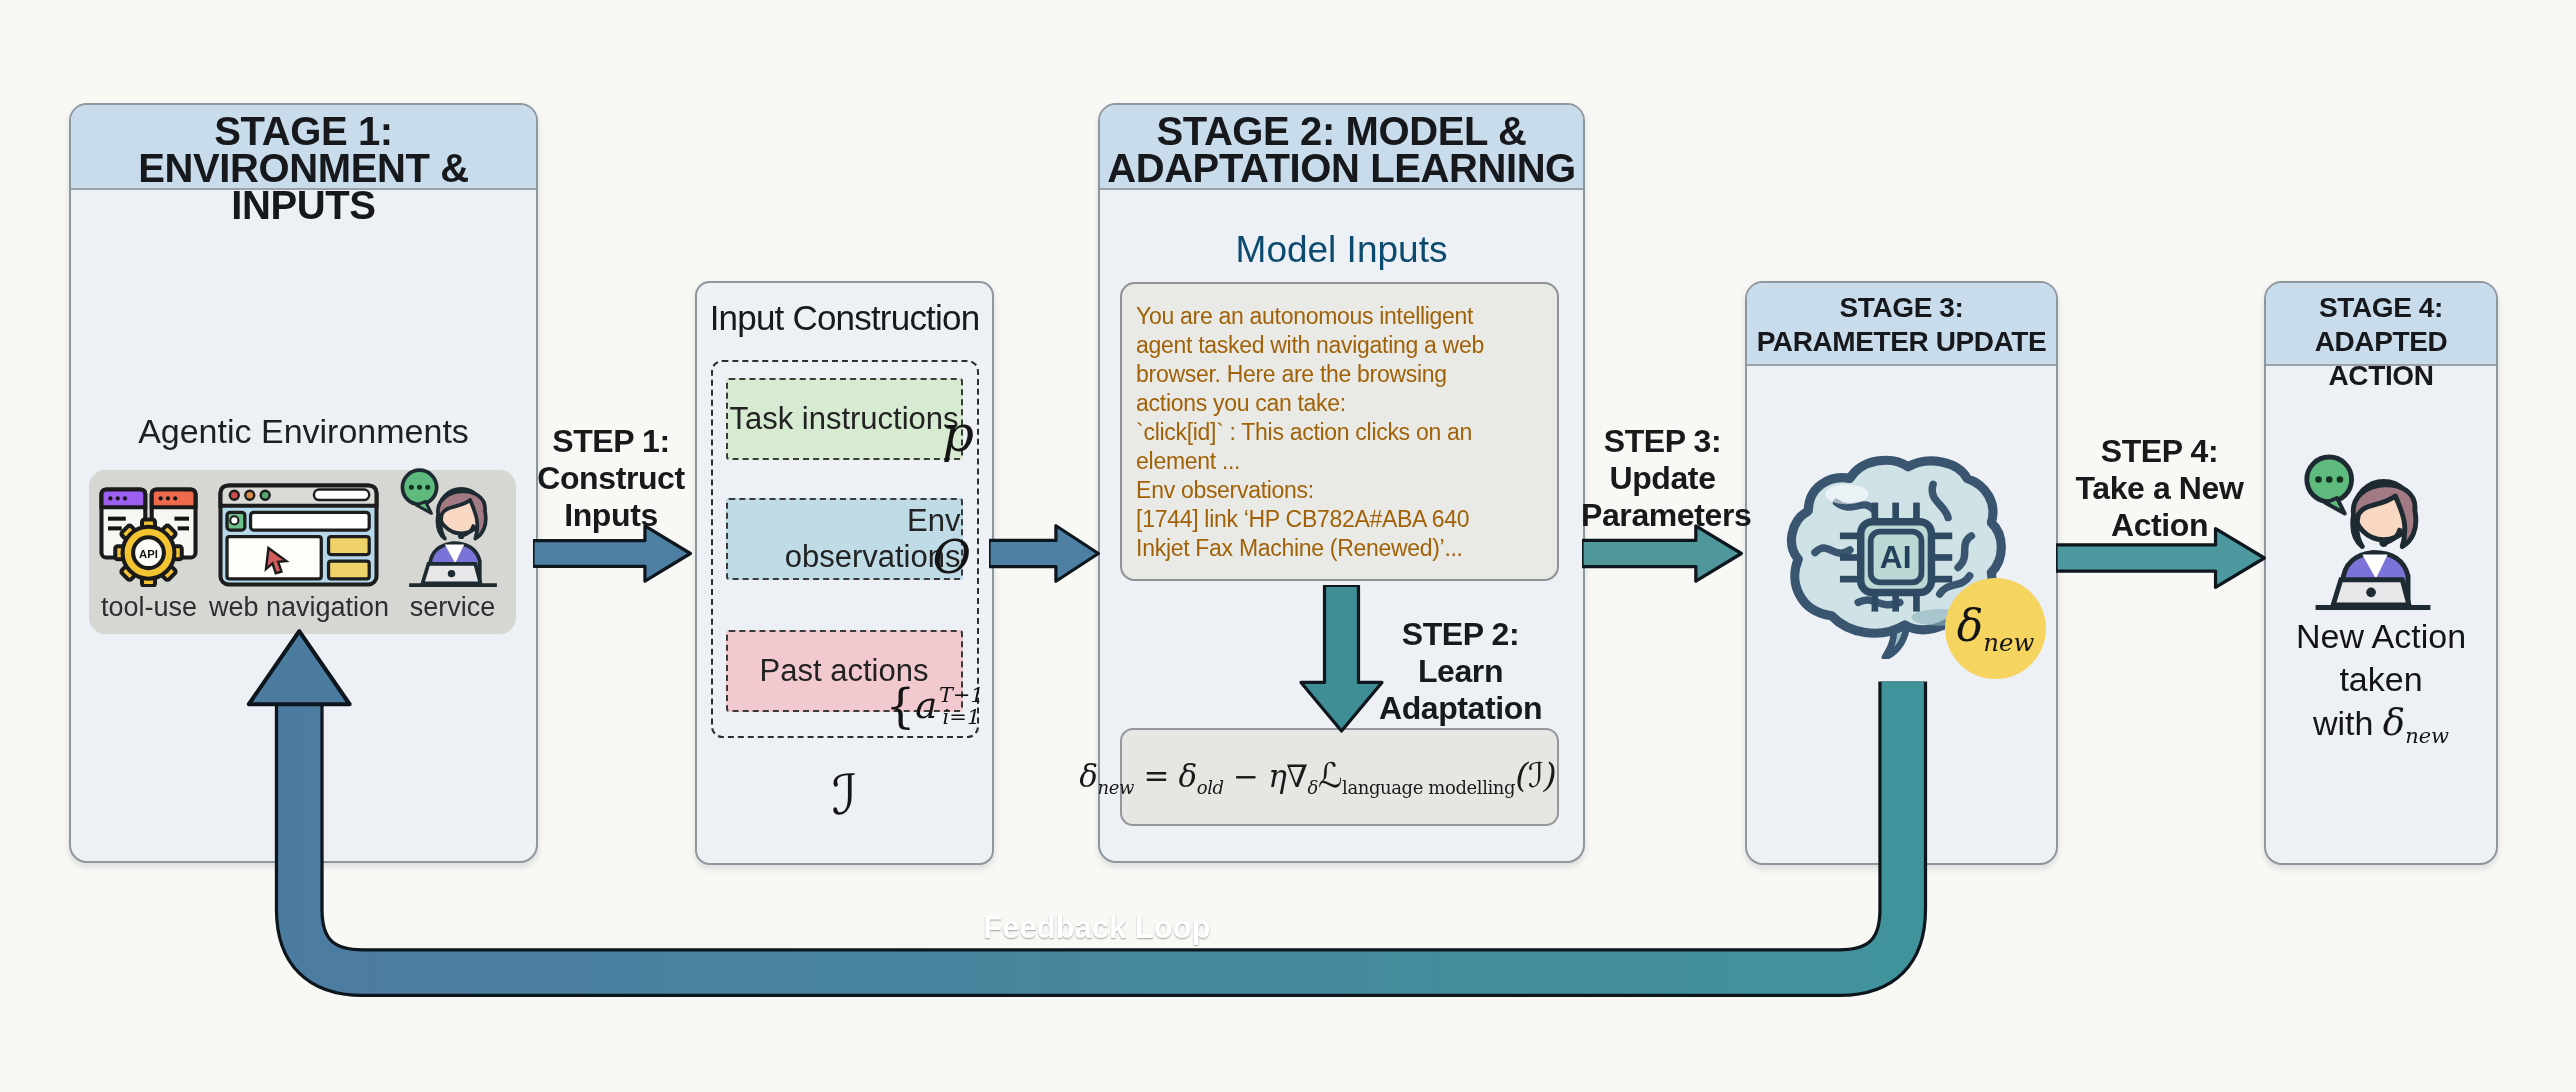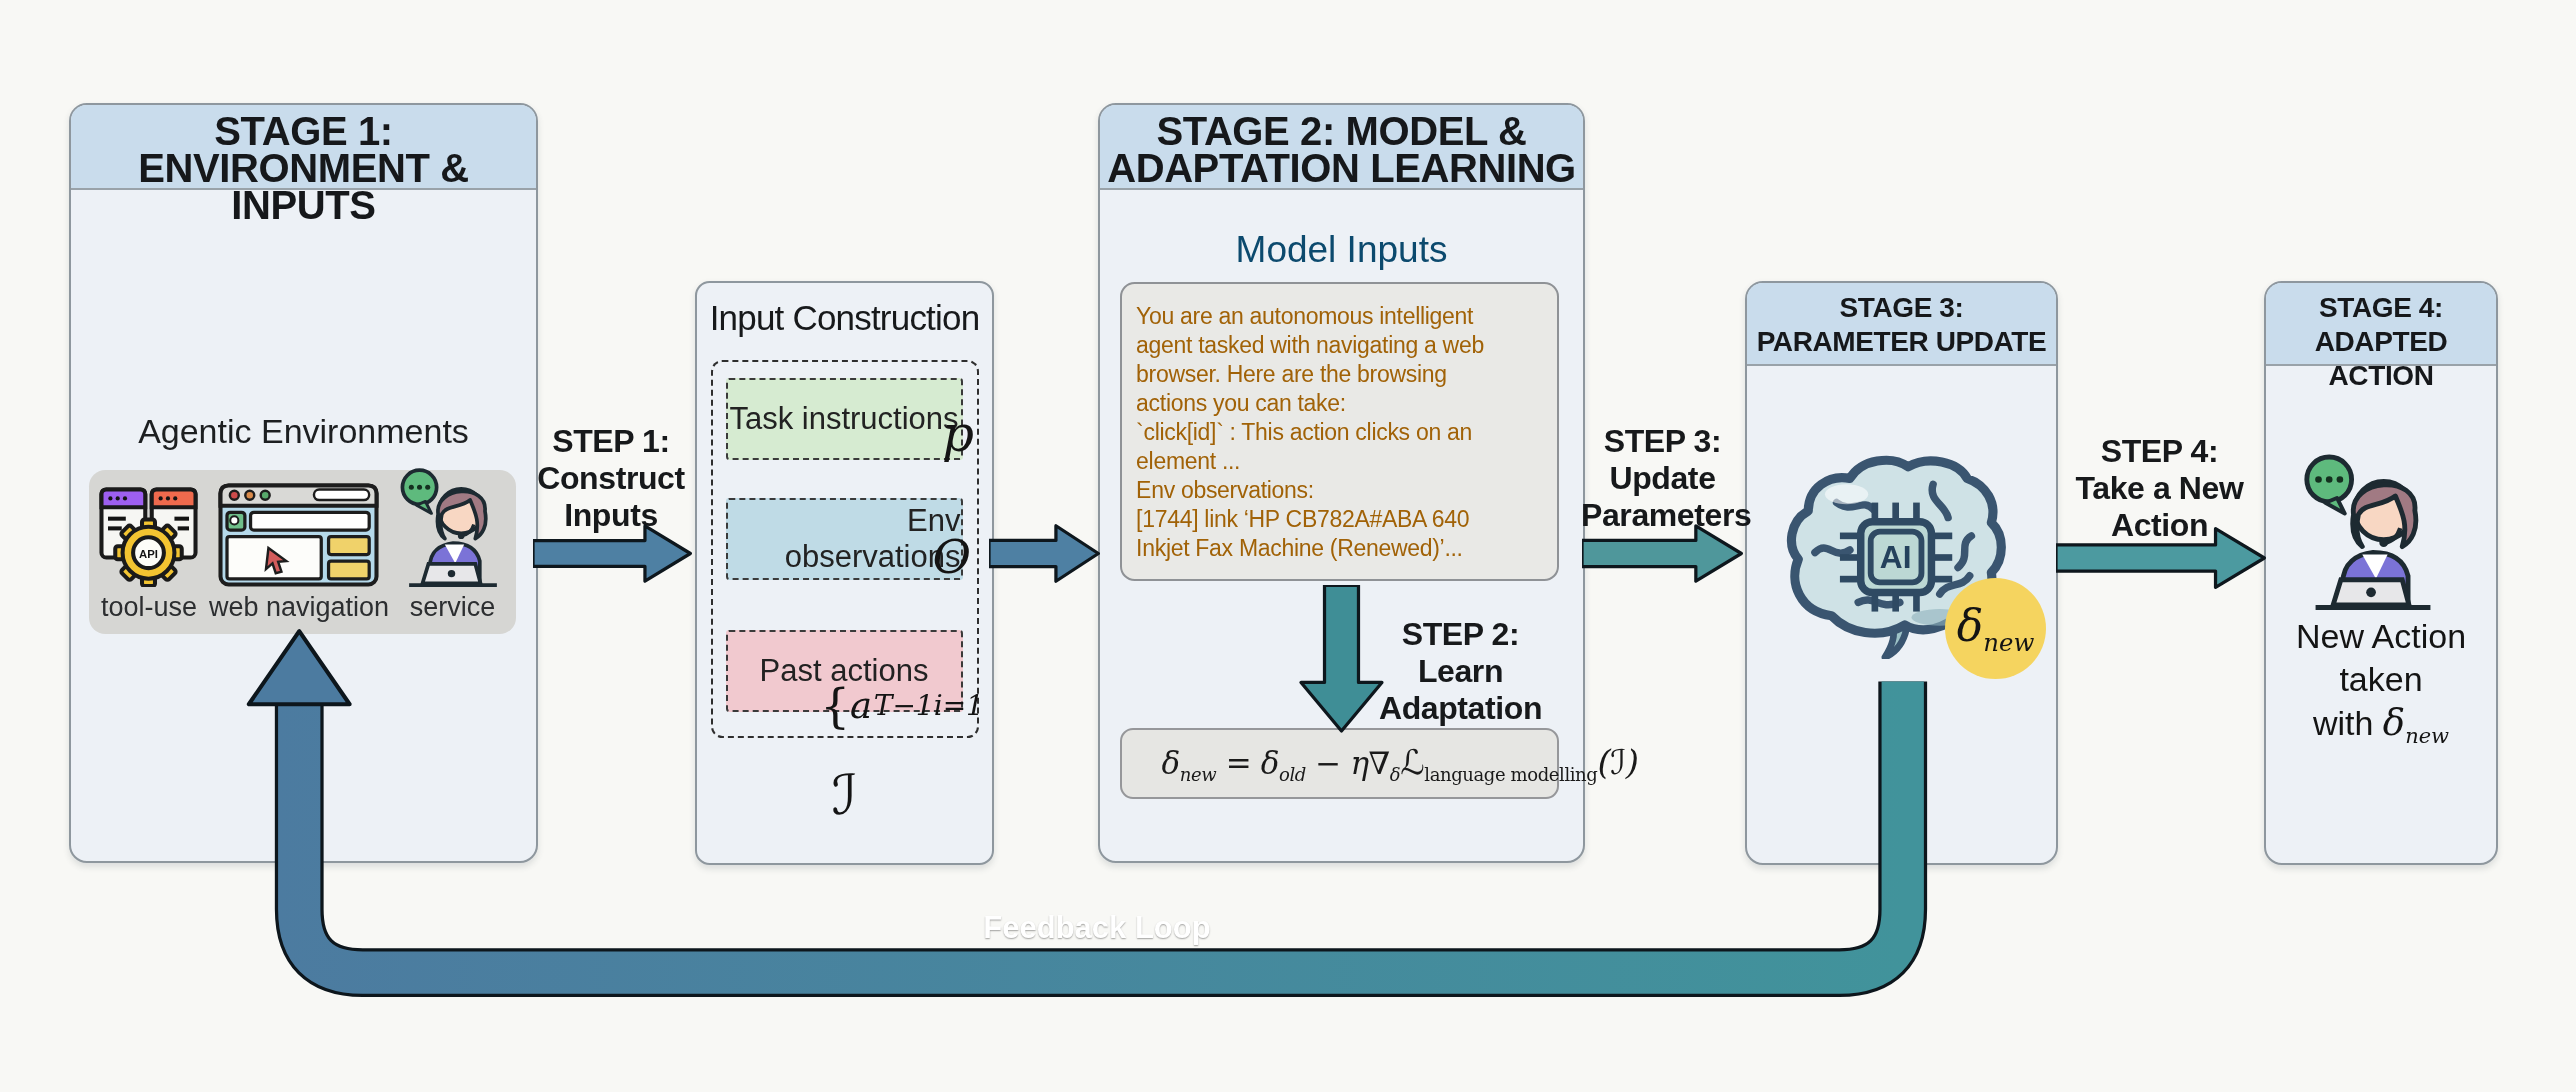--- a/index.html
+++ b/index.html
@@ -41,31 +41,31 @@
          display:flex;align-items:center;justify-content:center;font-size:31px;color:#222;text-align:right;}
   .ic-green{top:95px;background:#d6ebd1;}
   .ic-blue{top:215px;background:#bfdbe6;}
   .ic-pink{top:347px;background:#f1c9cf;}
   .math{font-family:"DejaVu Serif","DejaVu Sans",serif;font-style:italic;color:#141414;}
   .sym-p{position:absolute;right:18px;top:122px;font-size:50px;}
   .sym-o{position:absolute;right:21px;top:246px;font-size:47px;}
   .sym-brace{position:absolute;right:8.1px;top:395px;display:flex;align-items:center;}
   .brace-open{font-size:47px;font-style:normal;}
   .brace-a{font-size:37px;}
-  .brace-stack{display:inline-flex;flex-direction:row;font-size:28px;line-height:22px;margin-left:1.6px;text-align:center;}
+  .brace-stack{display:inline-flex;flex-direction:column;font-size:21px;line-height:22px;margin-left:1.6px;text-align:center;}
   .sym-i{position:absolute;left:0;top:480px;width:100%;text-align:center;font-size:55px;}
 
   
   .mi-title{position:absolute;top:124px;width:100%;text-align:center;font-size:37px;color:#0c4a6e;}
   .prompt-box{position:absolute;left:19.5px;top:177px;width:439px;height:299px;background:#e9e9e6;
          border:2.4px solid #8f9296;border-radius:14.6px;box-sizing:border-box;padding:18px 14.6px;}
   .prompt-line{font-size:23px;line-height:29px;color:#a16207;letter-spacing:-0.3px;white-space:nowrap;}
   .step2-label{position:absolute;left:268px;top:511px;width:185px;}
-  .formula-box{position:absolute;left:19.5px;top:623px;width:439px;height:71px;background:#e6e6e3;
-         border:2.4px solid #96979a;border-radius:13px;display:flex;align-items:center;justify-content:flex-start;box-sizing:border-box;padding-left:40px;}
+  .formula-box{position:absolute;left:19.5px;top:623px;width:439px;height:98px;background:#e6e6e3;
+         border:2.4px solid #96979a;border-radius:13px;display:flex;align-items:center;justify-content:flex-end;box-sizing:border-box;}
   .formula{font-family:"DejaVu Serif","DejaVu Sans",serif;font-style:italic;color:#1a1a1a;
          font-size:31px;letter-spacing:-0.4px;white-space:nowrap;}
   .formula sub{font-size:18px;}
   .f-upright{font-style:normal;}
   .f-big{font-size:34px;}
 
   
   .brain-wrap{position:absolute;left:33px;top:168px;z-index:7;}
   .delta-badge{position:absolute;left:198px;top:295px;width:101px;height:101px;border-radius:50%;
          background:#f5d45f;z-index:8;display:flex;align-items:center;justify-content:center;}

